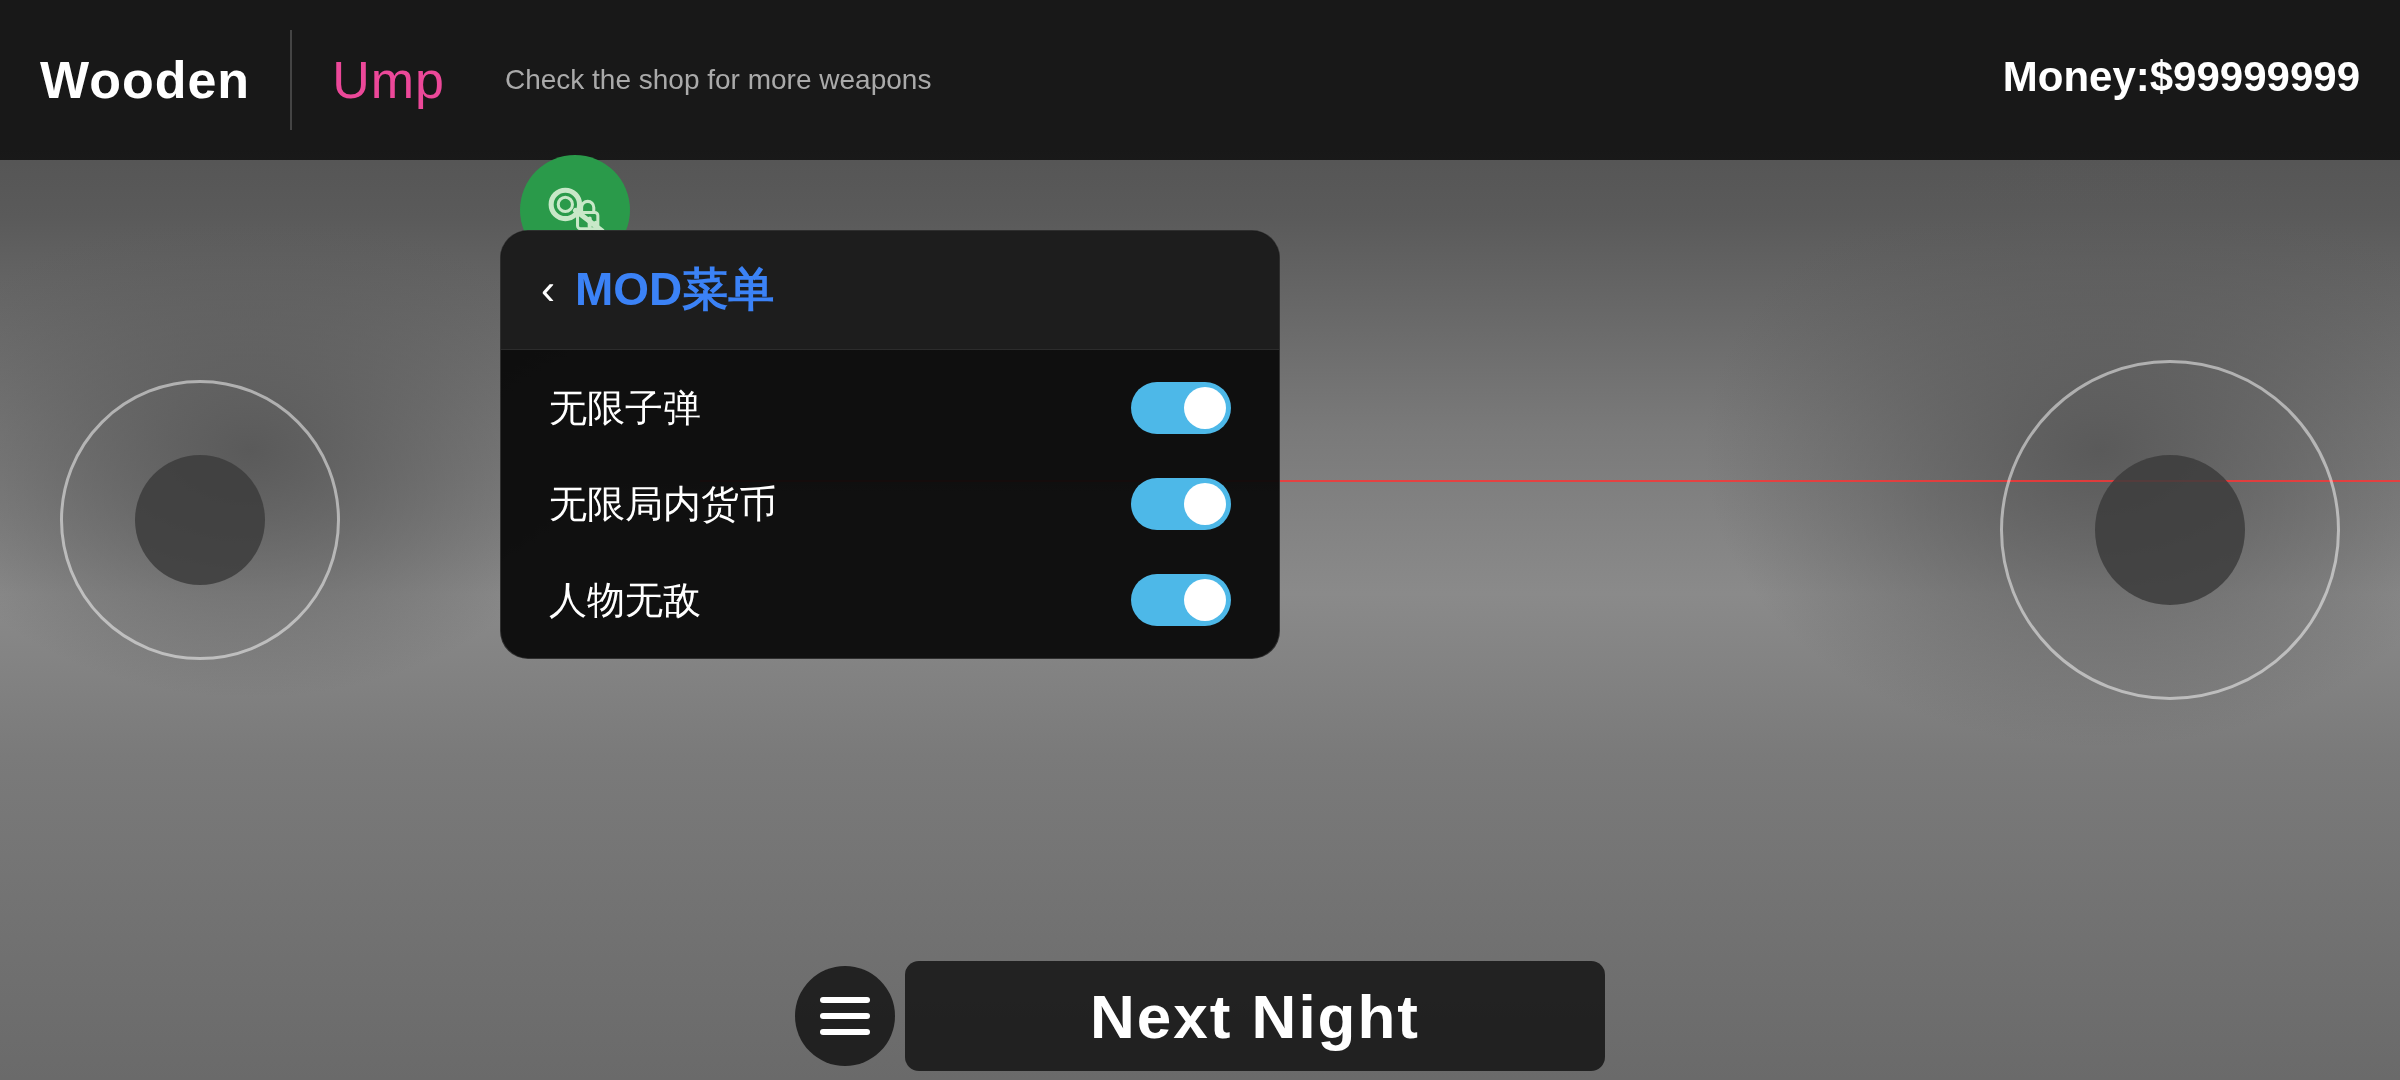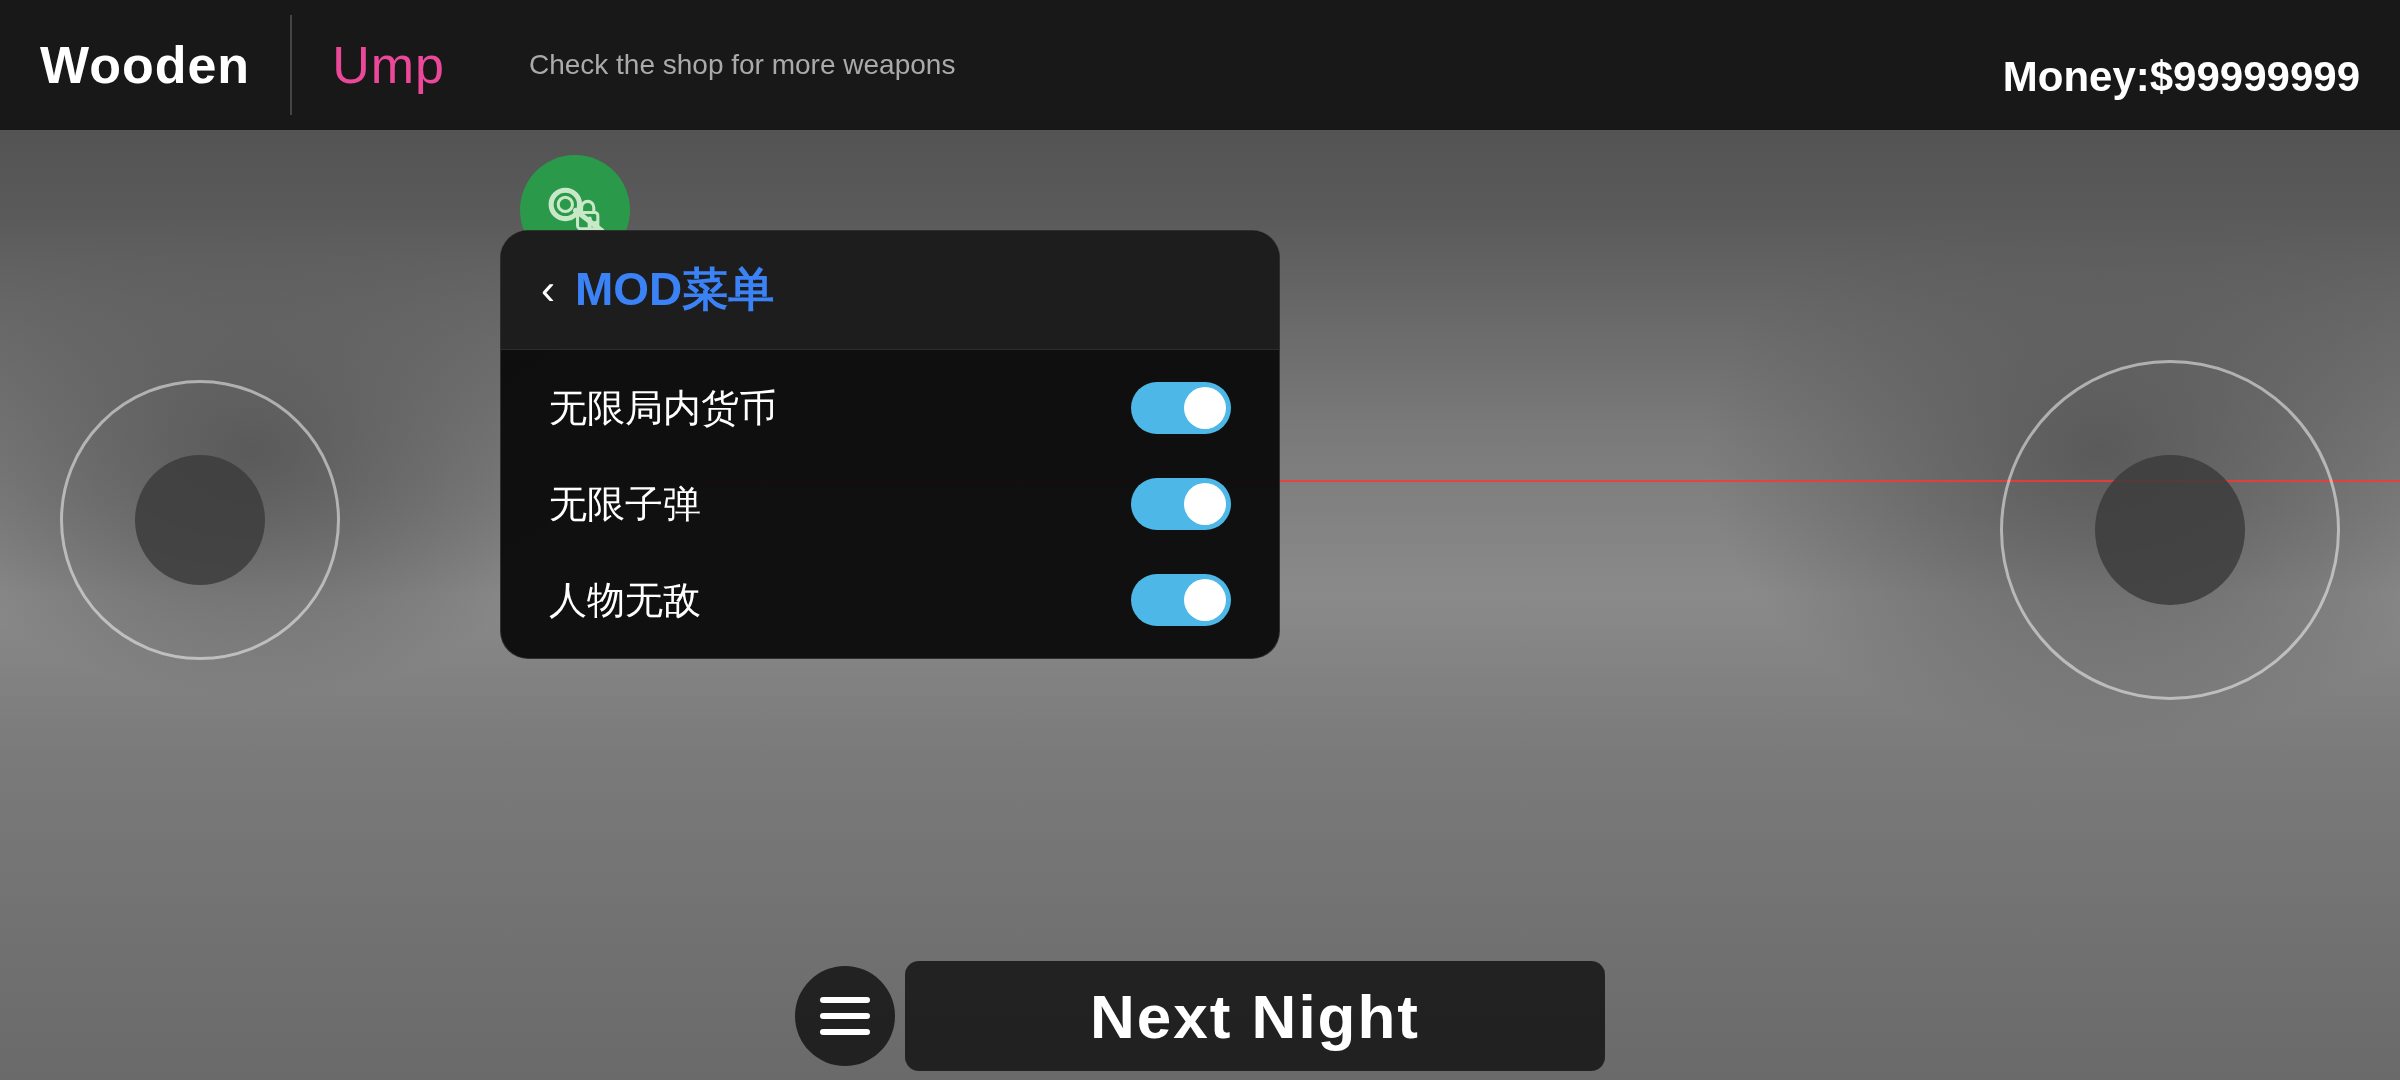--- a/index.html
+++ b/index.html
@@ -59,21 +59,21 @@
       background: #ff3333;
       opacity: 0.8;
     }
 
     
     .header {
       position: absolute;
       top: 0;
       left: 0;
       right: 0;
-      height: 130px;
+      height: 160px;
       background: rgba(20, 20, 20, 0.92);
       display: flex;
       align-items: center;
       padding: 16px 40px;
       gap: 0;
       z-index: 10;
     }
 
     .header-divider {
       width: 2px;
@@ -93,21 +93,21 @@
     .header-weapon {
       color: #ec4899;
       font-size: 52px;
       font-weight: normal;
       letter-spacing: 1px;
     }
 
     .header-hint {
       color: #aaaaaa;
       font-size: 28px;
-      margin-left: 84px;
+      margin-left: 60px;
     }
 
     
     .money-display {
       position: absolute;
       top: 30px;
       right: 40px;
       color: #ffffff;
       font-size: 42px;
       font-weight: bold;
@@ -350,26 +350,26 @@
 </div>
 
 <div class="mod-menu">
   <div class="mod-menu-header">
     <div class="back-btn">‹</div>
     <div class="mod-menu-title">MOD菜单</div>
   </div>
   <div class="mod-menu-body">
 
     <div class="mod-item">
-      <span class="mod-item-label">无限局内货币</span>
+      <span class="mod-item-label">无限子弹</span>
       <div class="toggle"></div>
     </div>
 
     <div class="mod-item">
-      <span class="mod-item-label">无限子弹</span>
+      <span class="mod-item-label">无限局内货币</span>
       <div class="toggle"></div>
     </div>
 
 
     <div class="mod-item">
       <span class="mod-item-label">人物无敌</span>
       <div class="toggle"></div>
     </div>
 
 

